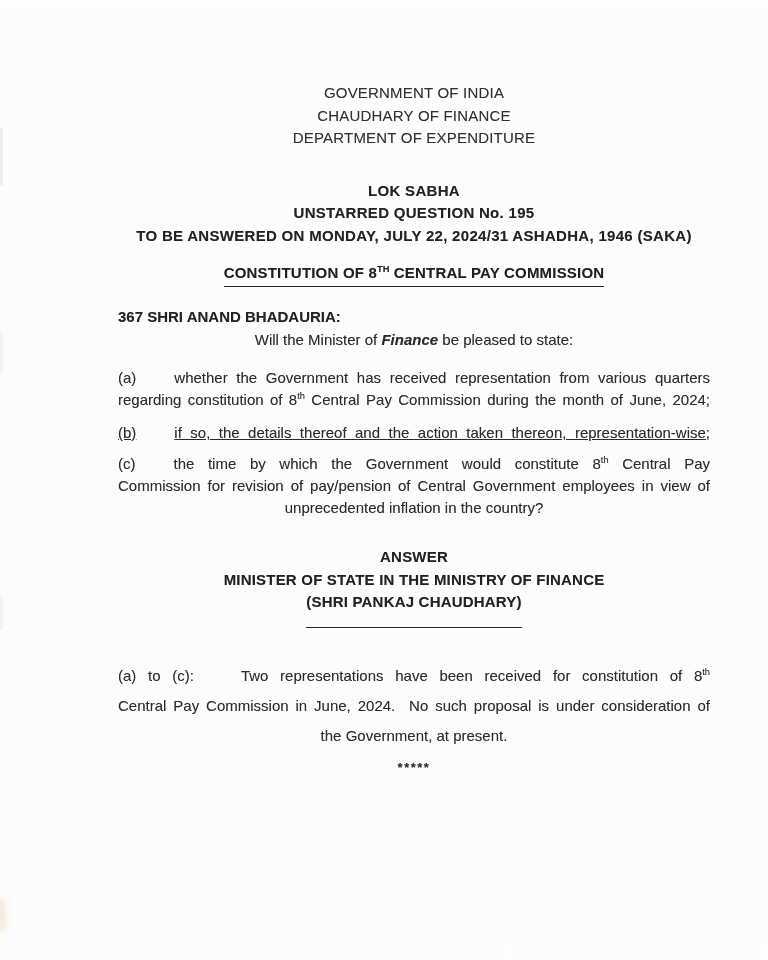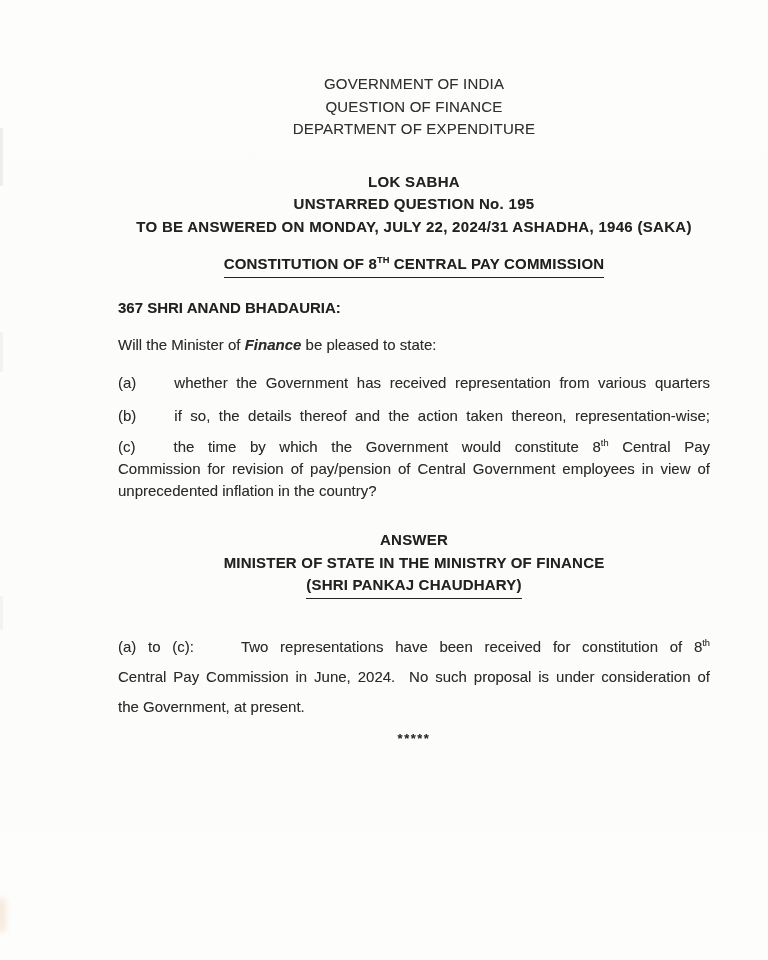--- a/index.html
+++ b/index.html
@@ -11,21 +11,21 @@
     position: relative;
     width: 768px;
     height: 960px;
     background: linear-gradient(180deg, #fdfdfc 0%, #fcfcfb 55%, #fdfdfc 100%);
     overflow: hidden;
     font-family: "Liberation Sans", "DejaVu Sans", sans-serif;
     color: #2b2b2b;
   }
   .content {
     position: absolute;
-    top: 3px;
+    top: 12px;
     left: 118px;
     width: 592px;
     font-size: 15px;
     text-shadow: 0 0 0.6px rgba(60,60,60,0.35);
   }
   
   .letterhead {
     margin-top: 70px;
     line-height: 22.5px;
     text-align: center;
@@ -54,54 +54,54 @@
     border-bottom: 1.8px solid #232323;
     padding-bottom: 1px;
   }
   .questioner {
     margin-top: 19px;
     line-height: 22.5px;
     font-weight: 700;
     color: #222222;
   }
   .intro {
-    margin-top: 15px;
+    margin-top: 1px;
     line-height: 22.5px;
   }
   .qpara { line-height: 22px; }
   .q-a { margin-top: 15.5px; }
-  .q-b { margin-top: 11px; }
+  .q-b { margin-top: 11px; text-decoration: underline; }
   .q-c { margin-top: 9px; }
   .answer-head {
     margin-top: 27px;
     line-height: 22.5px;
     text-align: center;
     font-weight: 700;
     color: #222222;
     letter-spacing: 0.2px;
   }
   .ublock {
     display: inline-block;
     border-bottom: 1.8px solid #232323;
-    padding-bottom: 1px;
+    padding-bottom: 13px;
   }
   .answer-body {
     margin-top: 33px;
     line-height: 30px;
   }
   .stars {
     margin-top: 9px;
     text-align: center;
     font-weight: 700;
     font-size: 13px;
     letter-spacing: 1.5px;
     color: #2a2a2a;
   }
   
-  .rline { text-align: left; }
+  .rline { text-align: center; }
   .rline.just {
     text-align: justify;
     text-align-last: justify;
   }
   .rline .tab {
     display: inline-block;
     height: 1px;
   }
   .rline sup {
     font-size: 62%;
@@ -134,40 +134,41 @@
   }
 </style>
 </head>
 <body>
 
 <div class="page">
   <div class="content">
 
     <div class="letterhead">
       <div>GOVERNMENT OF INDIA</div>
-      <div>QUESTION OF FINANCE</div>
+      <div>CHAUDHARY OF FINANCE</div>
       <div>DEPARTMENT OF EXPENDITURE</div>
     </div>
 
     <div class="session">
       <div>LOK SABHA</div>
       <div>UNSTARRED QUESTION No. 195</div>
       <div>TO BE ANSWERED ON MONDAY, JULY 22, 2024/31 ASHADHA, 1946 (SAKA)</div>
     </div>
 
     <div class="subject"><div class="rline"><span>CONSTITUTION OF 8</span><sup>TH</sup><span> CENTRAL PAY COMMISSION</span></div></div>
 
     <div class="questioner">367 SHRI ANAND BHADAURIA:</div>
 
     <div class="intro">
         <div class="rline"><span>Will the Minister of </span><span class="b i">Finance</span><span> be pleased to state:</span></div>
       </div>
 
     <div class="qpara q-a">
         <div class="rline just"><span>(a)</span><span class="tab" style="width: 38px;"></span><span>whether the Government has received representation from various quarters</span></div>
+        <div class="rline just"><span>regarding constitution of 8</span><sup>th</sup><span> Central Pay Commission during the month of June, 2024;</span></div>
       </div>
     <div class="qpara q-b">
         <div class="rline just"><span>(b)</span><span class="tab" style="width: 38px;"></span><span>if so, the details thereof and the action taken thereon, representation-wise;</span></div>
       </div>
     <div class="qpara q-c">
         <div class="rline just"><span>(c)</span><span class="tab" style="width: 38px;"></span><span>the time by which the Government would constitute 8</span><sup>th</sup><span> Central Pay</span></div>
         <div class="rline just"><span>Commission for revision of pay/pension of Central Government employees in view of</span></div>
         <div class="rline"><span>unprecedented inflation in the country?</span></div>
       </div>
 

